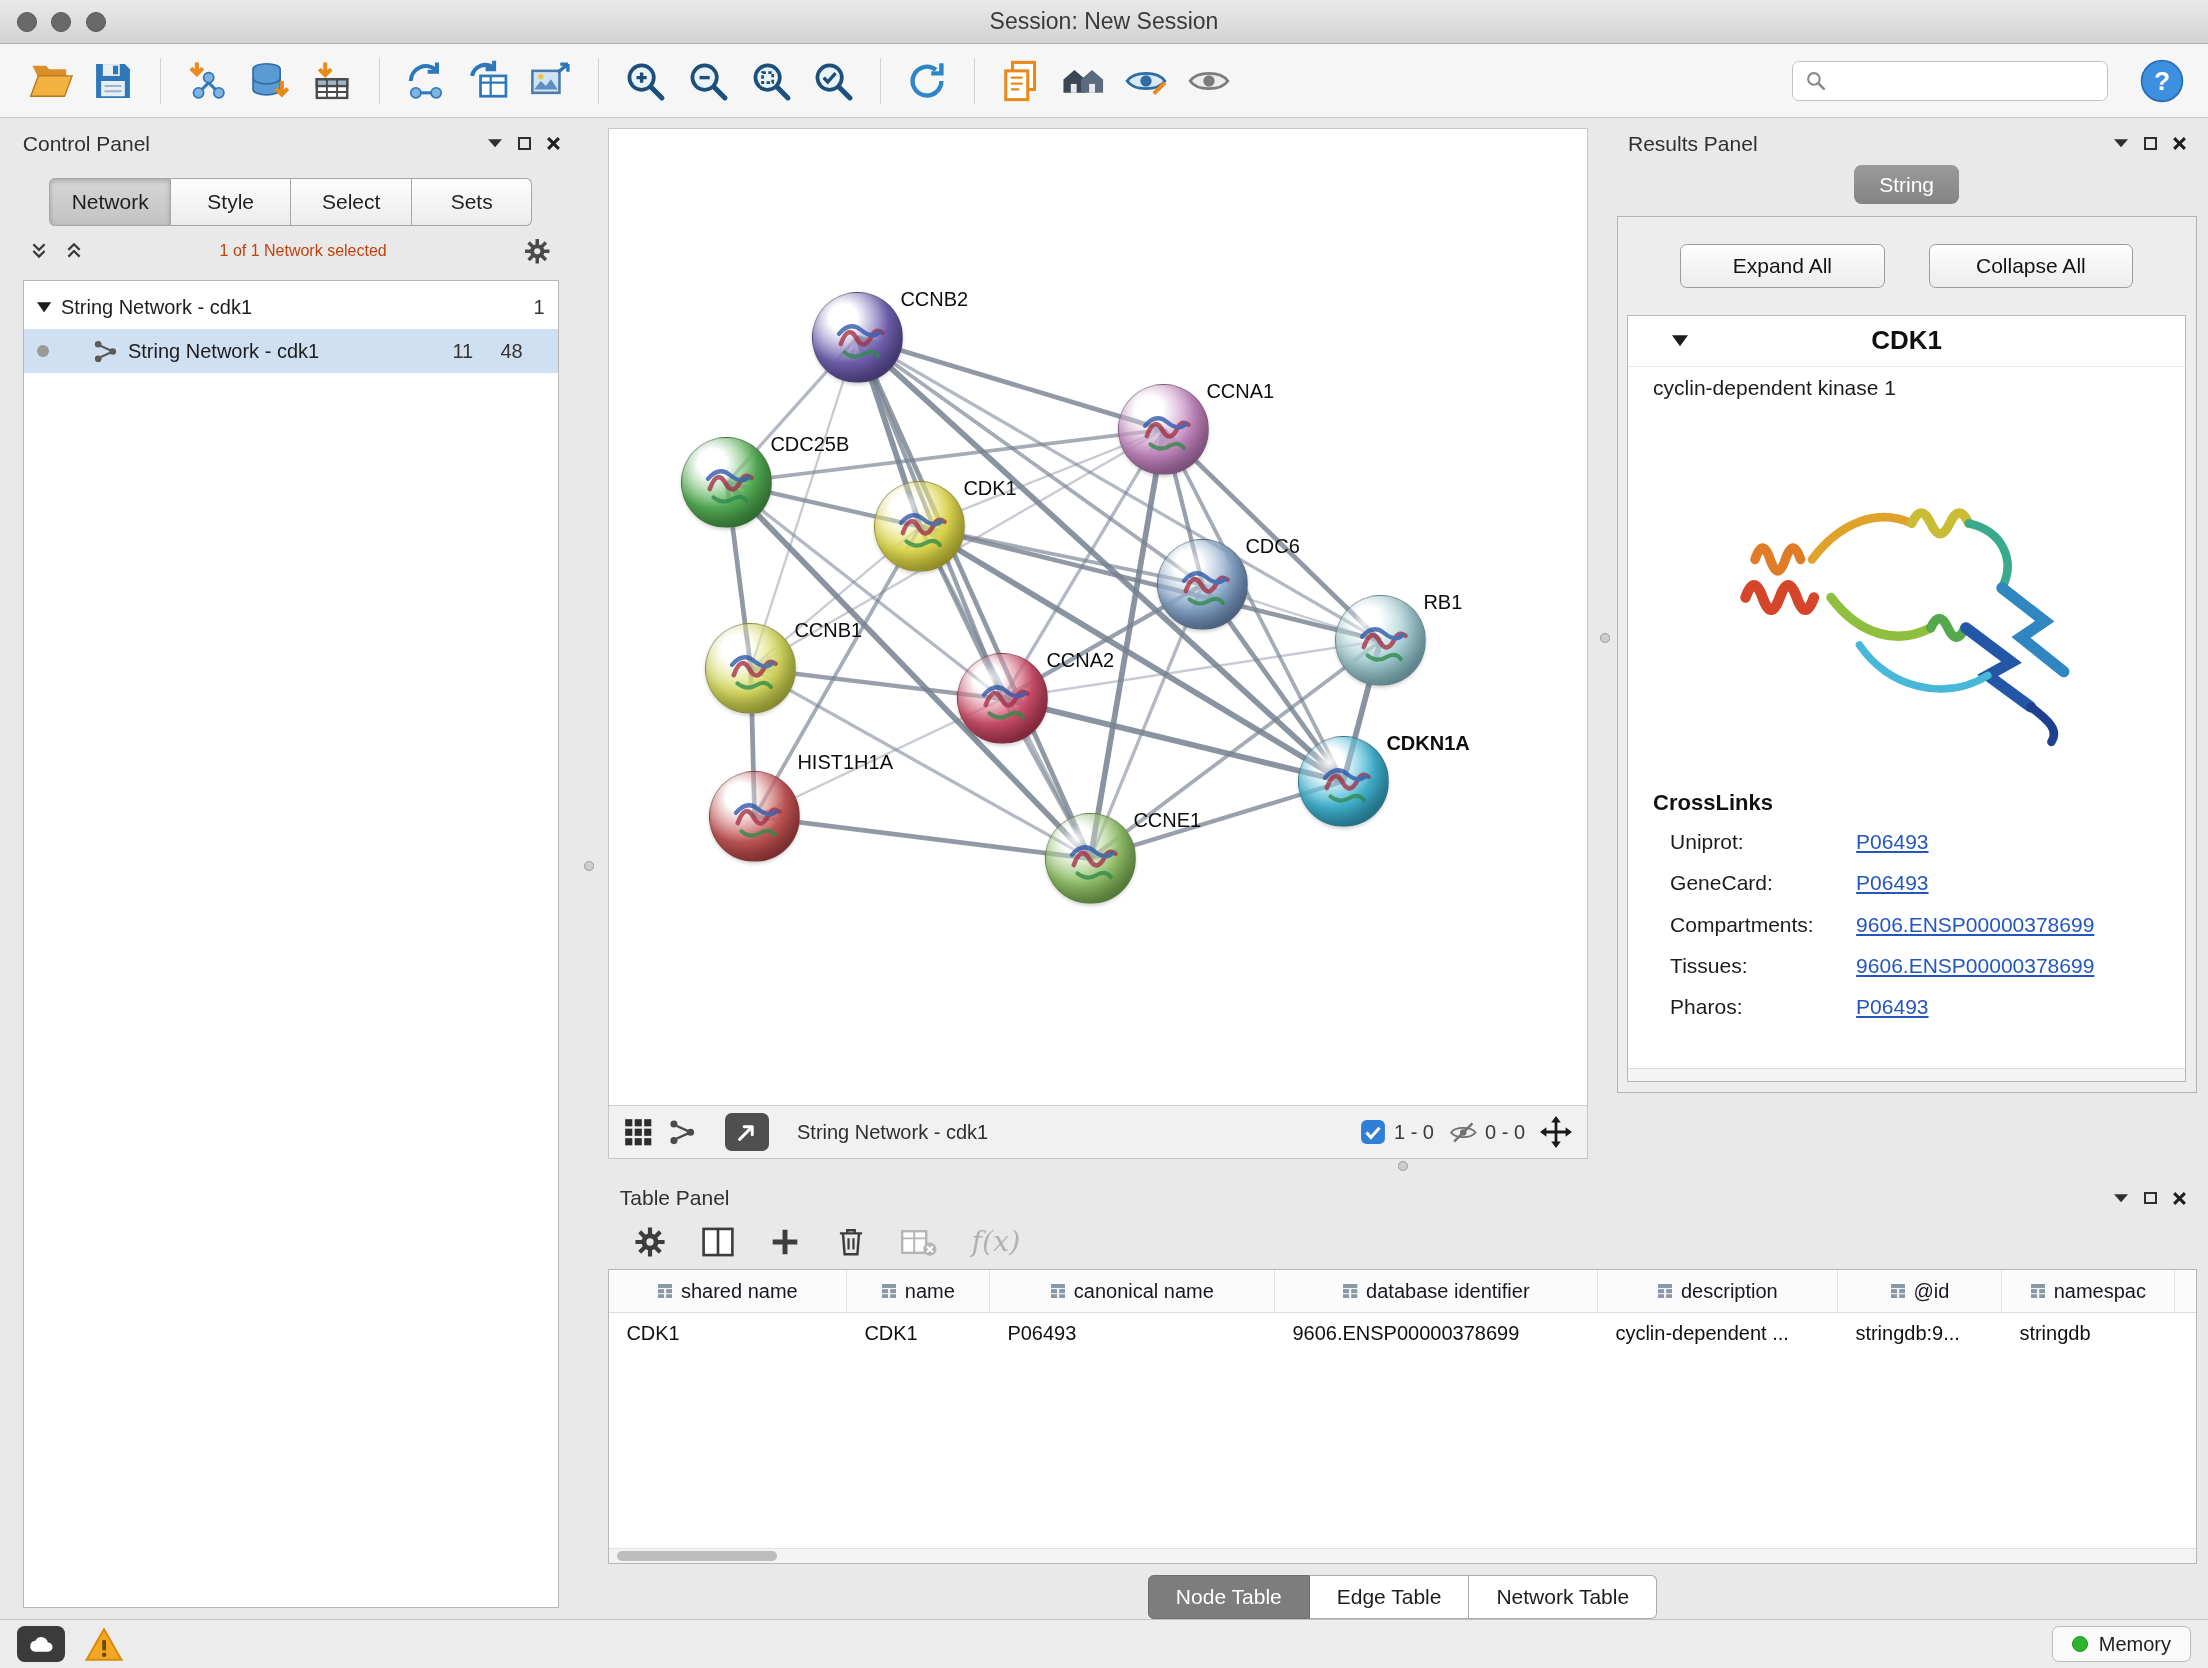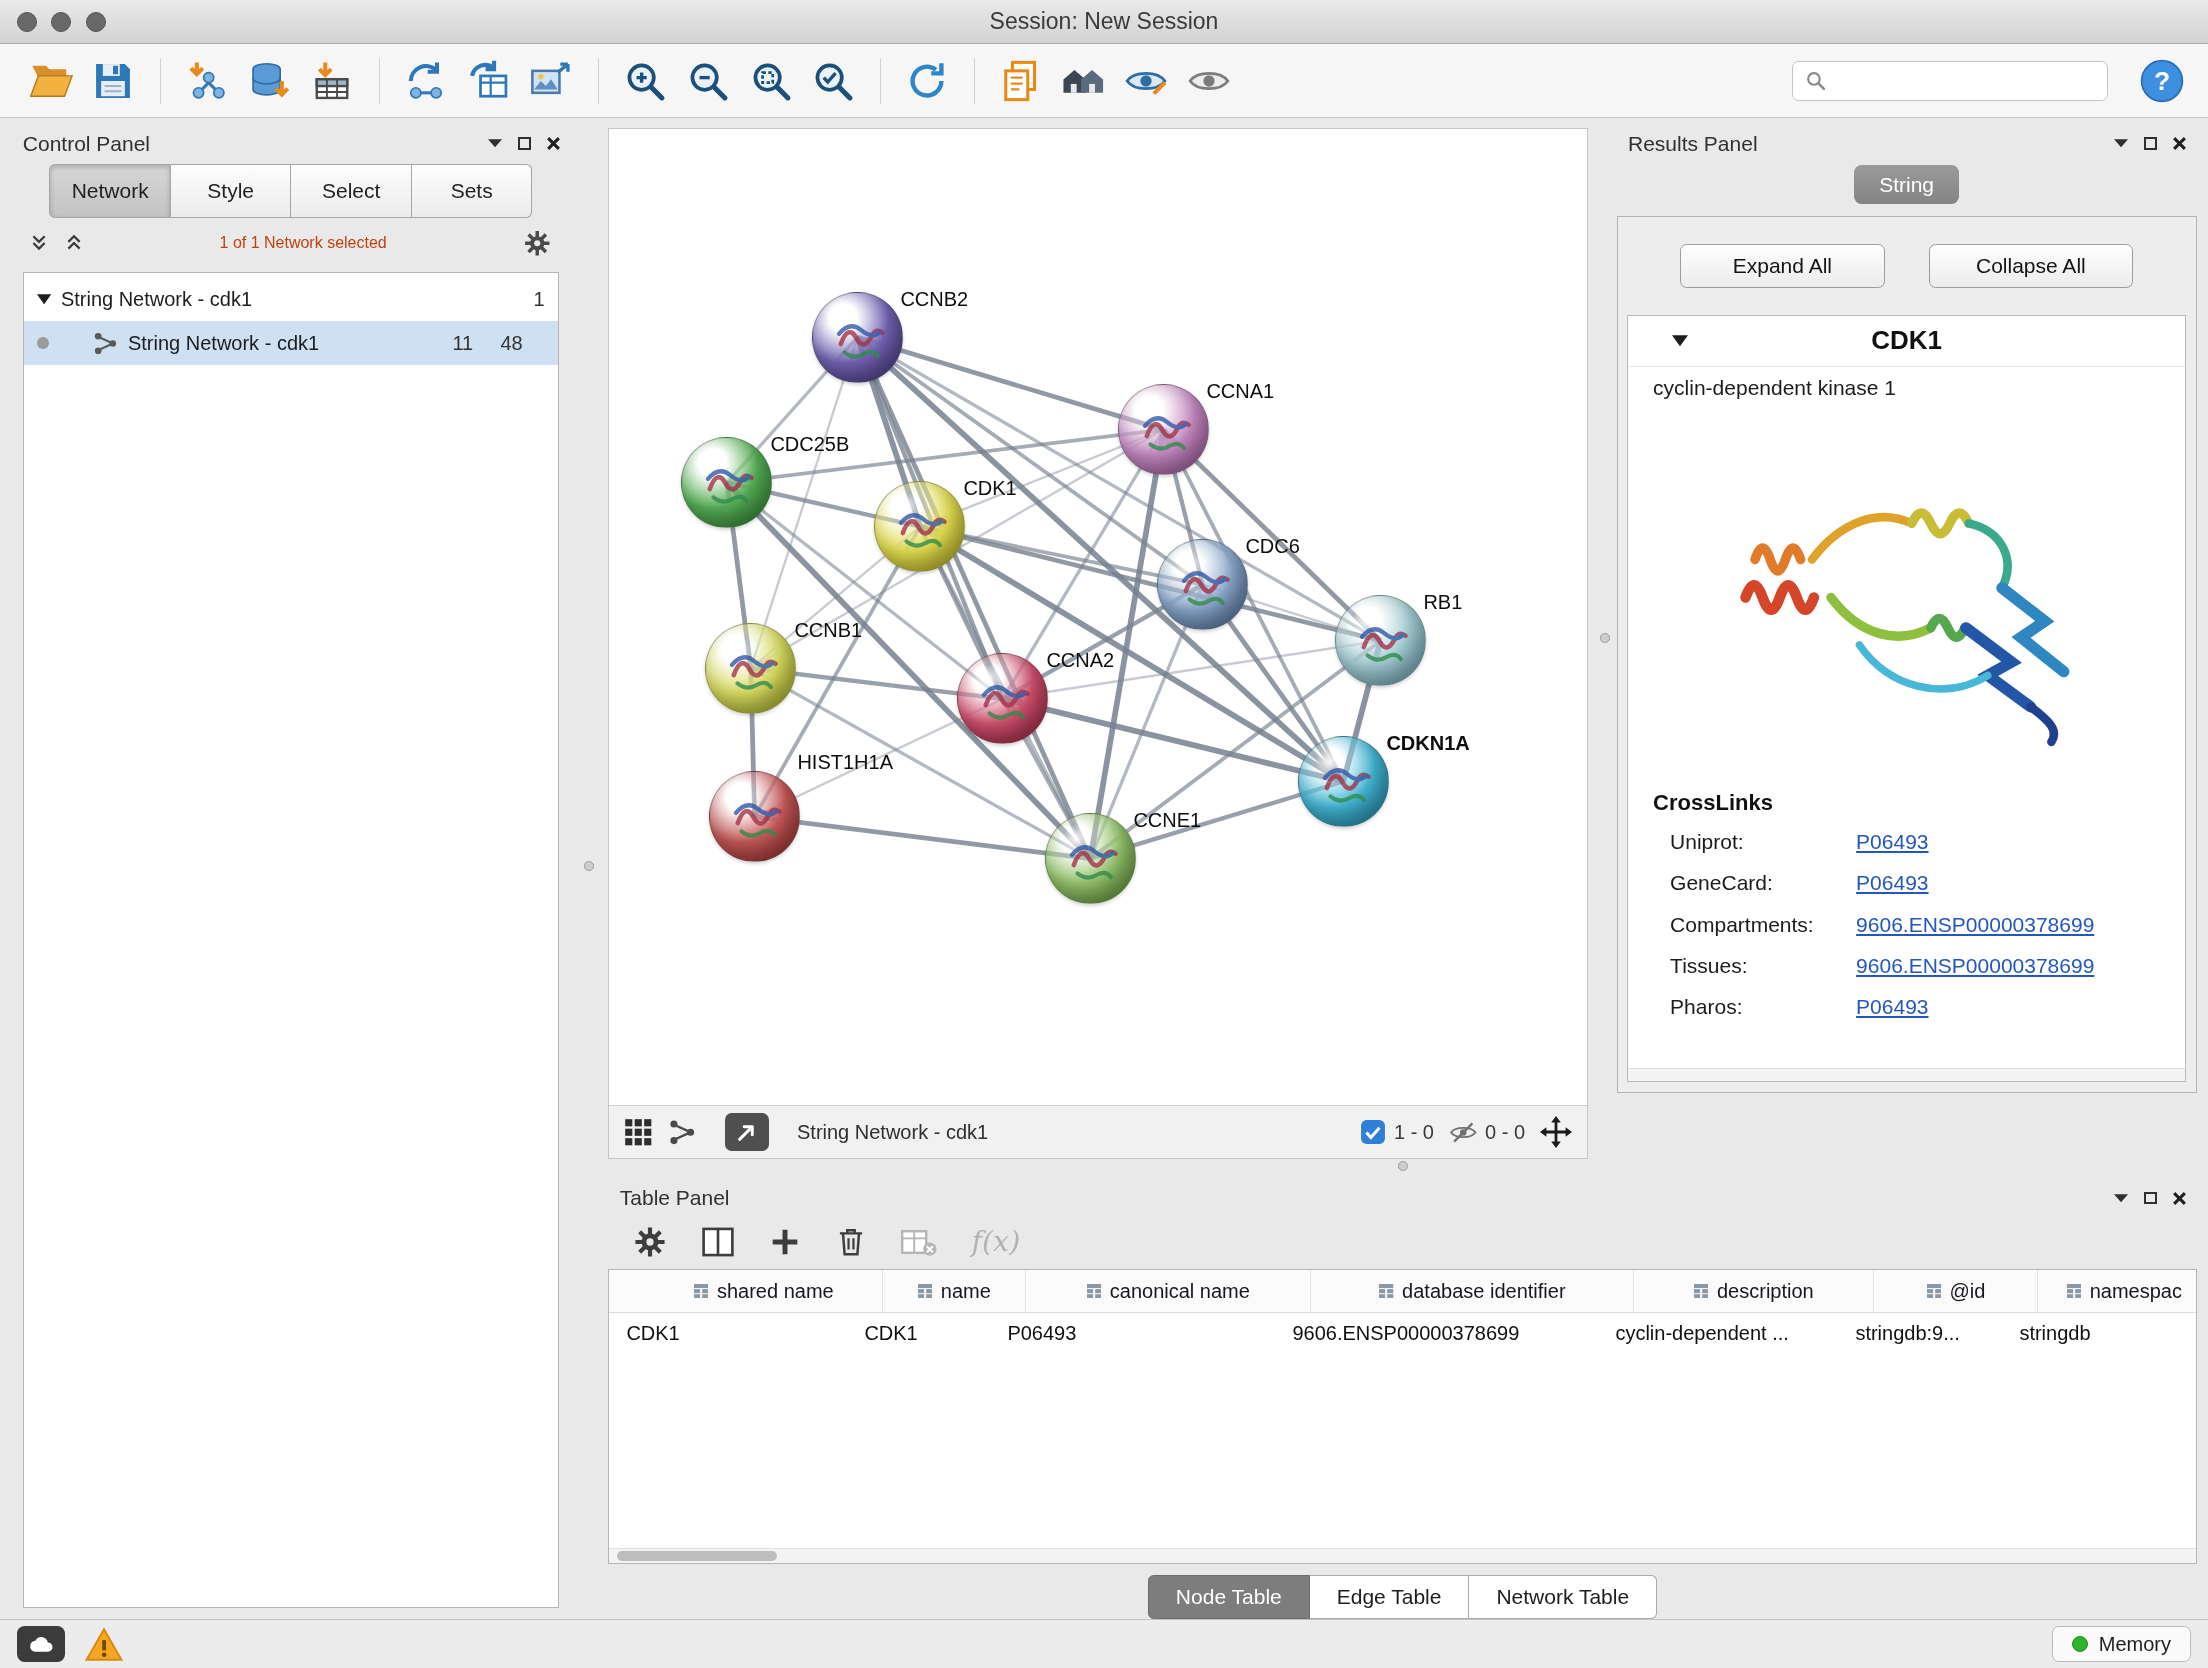--- a/index.html
+++ b/index.html
@@ -31,21 +31,21 @@
   .results-panel{width:580px;display:flex;flex-direction:column;}
   .table-panel{height:437px;margin-top:23px;display:flex;flex-direction:column;}
 
   
   .panel-head{display:flex;align-items:center;height:32px;font-size:21px;color:#303030;padding:0 9.5px 0 11.4px;}
   .ph-icons{margin-left:auto;display:flex;align-items:center;gap:15px;}
   .ph-ic{display:flex;align-items:center;cursor:pointer;}
   .float-box{display:block;width:13.3px;height:12.4px;border:2.9px solid #2f2f2f;}
 
   
-  .cp-tabs{display:flex;margin:4px 38px 0 38px;height:54px;}
+  .cp-tabs{display:flex;margin:18px 38px 0 38px;height:48px;}
   .cp-tab{flex:1;display:flex;align-items:center;justify-content:center;font-size:21px;border:1px solid #a6a6a6;border-left:none;background:linear-gradient(#fdfdfd,#ececec);color:#1f1f1f;cursor:pointer;}
   .cp-tab:first-child{border-left:1px solid #a6a6a6;border-radius:5.7px 0 0 5.7px;}
   .cp-tab:last-child{border-radius:0 5.7px 5.7px 0;}
   .cp-tab.sel{background:linear-gradient(#d6d6d6,#c3c3c3);box-shadow:inset 0 1.9px 4.8px rgba(0,0,0,.22);}
   .cp-sel{display:flex;align-items:center;height:51px;padding:0 19px;gap:17px;}
   .cp-sel .sel-text{flex:1;text-align:center;font-size:16px;color:#c2410c;}
   .tree-box{flex:1;background:#fff;border:1px solid #b6b6b6;margin:3.8px 11.4px 11.4px 11.4px;overflow:hidden;padding-top:3.8px;}
   .tree-row{display:flex;align-items:center;height:44px;font-size:20px;padding:0 13.3px;gap:9.5px;color:#1d1d1d;cursor:pointer;}
   .tree-row.selected{background:#cfe0f3;}
   .tree-count{width:44px;text-align:right;color:#333;}
@@ -77,21 +77,21 @@
   .cl-row{display:flex;align-items:center;padding:8.6px 0 8.6px 42px;font-size:21px;}
   .cl-label{width:186px;color:#1c1c1c;}
   .cl-value{color:#2456c0;text-decoration:underline;cursor:pointer;}
   .rp-scrollstrip{height:13.3px;background:#f4f4f4;border-top:1px solid #ddd;}
 
   
   .tp-toolbar{display:flex;align-items:center;gap:34px;height:55px;padding:0 25px;}
   .tp-ic{border:none;background:transparent;display:flex;align-items:center;justify-content:center;cursor:pointer;}
   .fx-label{font-family:"DejaVu Serif",serif;font-style:italic;font-size:28.5px;color:#b2b2b2;}
   .table-box{flex:1;background:#fff;border:1px solid #b6b6b6;display:flex;flex-direction:column;overflow:hidden;position:relative;}
-  .t-header{display:flex;background:#fbfbfb;border-bottom:1px solid #dcdcdc;padding-left:36px;}
+  .t-header{display:flex;background:#fbfbfb;border-bottom:1px solid #dcdcdc;}
   .t-hcell{flex:none;display:flex;align-items:center;justify-content:center;gap:8.6px;height:42px;font-size:20px;color:#17171f;border-right:1px solid #e4e4e4;overflow:hidden;white-space:nowrap;cursor:pointer;}
   .t-row{display:flex;}
   .t-cell{flex:none;height:40px;display:flex;align-items:center;padding:0 17px;font-size:20px;color:#101010;overflow:hidden;white-space:nowrap;}
   .h-scrolltrack{position:absolute;left:0;right:0;bottom:0;height:15px;background:#f3f3f3;border-top:1px solid #e2e2e2;}
   .h-scrollthumb{position:absolute;left:7.6px;top:1.9px;height:10.5px;width:160px;background:#bdbdbd;border-radius:5.7px;cursor:pointer;}
   .tp-tabs{display:flex;justify-content:center;margin-top:11.4px;}
   .tp-tab{height:44px;display:flex;align-items:center;padding:0 27px;font-size:21px;border:1px solid #ababab;border-left:none;background:#fff;color:#1d1d1d;cursor:pointer;}
   .tp-tab:first-child{border-left:1px solid #ababab;border-radius:5.7px 0 0 5.7px;}
   .tp-tab:last-child{border-radius:0 5.7px 5.7px 0;}
   .tp-tab.sel{background:#7d7d7d;color:#fff;border-color:#6d6d6d;}

